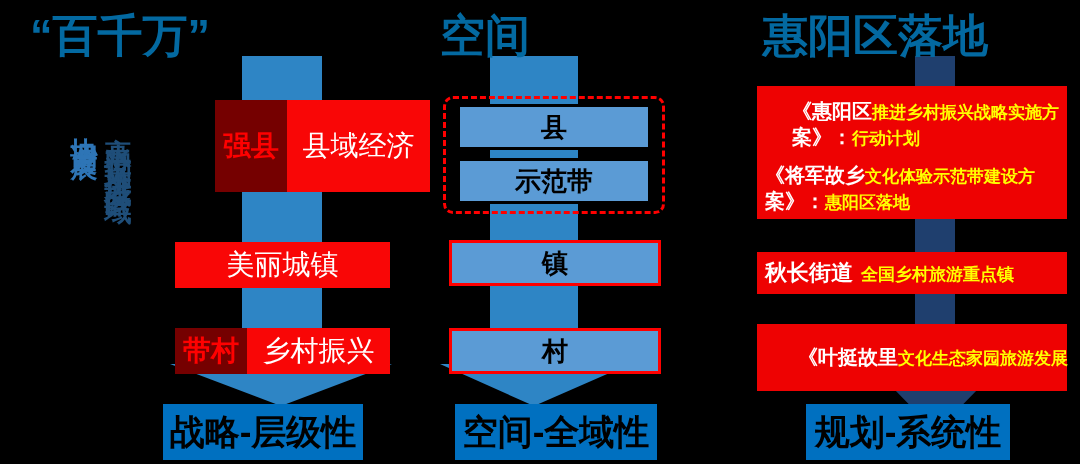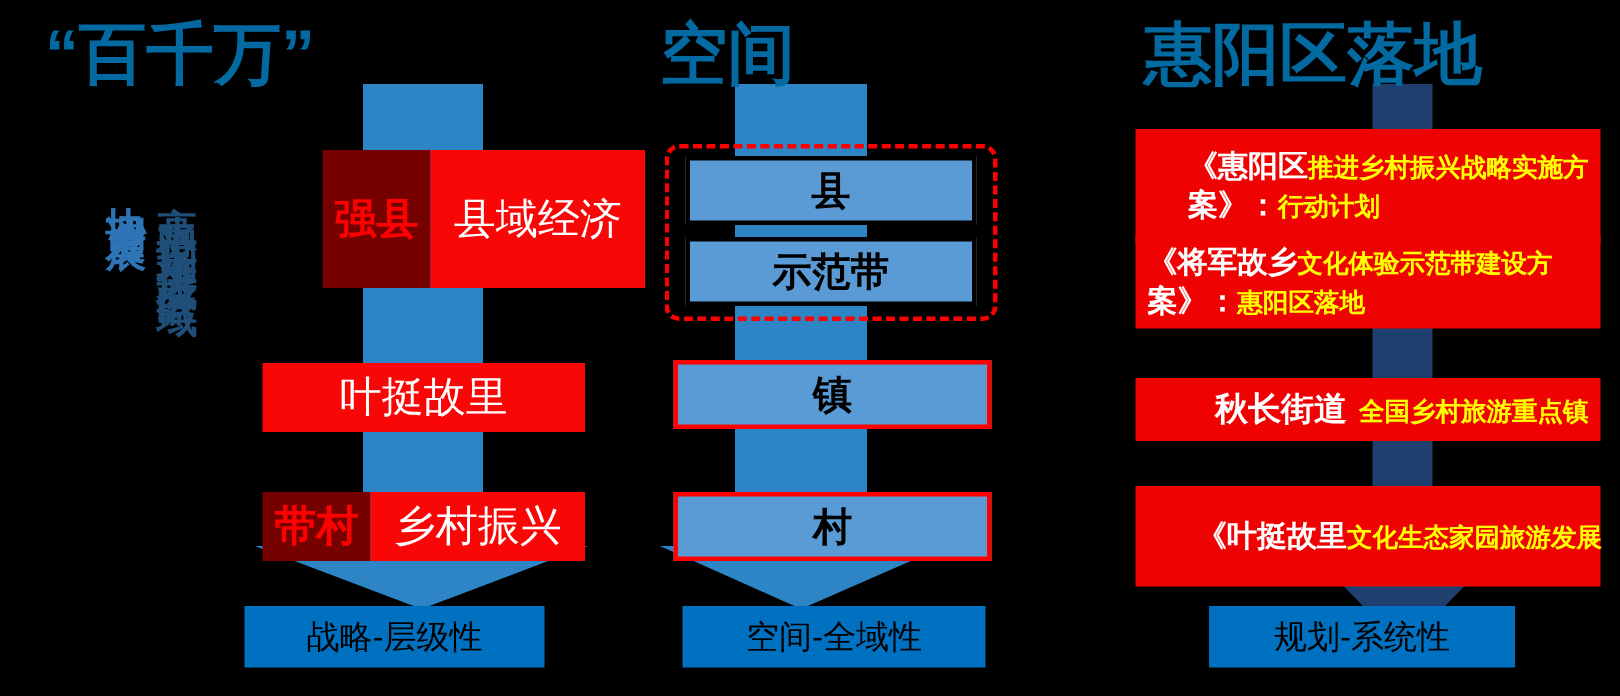--- a/index.html
+++ b/index.html
@@ -54,29 +54,29 @@
 
   .rbox{
     position:absolute;left:757px;width:310px;background:#EE0202;box-sizing:border-box;
     display:flex;flex-direction:column;justify-content:center;padding:3px 8px;
   }
   .rbox-1{top:86px;height:76px;padding-left:35px;}
   .rbox-2{top:157px;height:62px;}
   .rbox-3{top:252px;height:42px;}
   .rbox-4{top:324px;height:67px;padding-left:41px;}
   .rline{line-height:1.3;text-align:left;white-space:nowrap;}
-  .rline.center{text-align:right;}
+  .rline.center{text-align:left;}
   .seg-head{color:#FFFFFF;font-size:20px;font-weight:bold;}
   .seg-tail{color:#FFFF00;font-size:17px;font-weight:bold;}
   .rbox-3 .seg-head{font-size:22px;}
   .rbox-3 .seg-tail{margin-left:8px;}
 
   .footer{
-    position:absolute;top:404px;height:41px;background:#0070C0;color:#000;
-    font-weight:normal;font-size:22px;display:flex;align-items:center;justify-content:center;
+    position:absolute;top:404px;height:56px;background:#0070C0;color:#000;
+    font-weight:bold;font-size:35px;display:flex;align-items:center;justify-content:center;
   }
   .footer-left{left:163px;width:200px;}
   .footer-mid{left:455px;width:202px;}
   .footer-right{left:806px;width:204px;}
 </style>
 </head>
 <body>
 
 <div class="stage">
 
@@ -95,21 +95,21 @@
   <div class="title title-right">惠阳区落地</div>
 
   <div class="vtext v-outer">协调发展</div>
   <div class="vtext v-inner">高水平谋划推进城乡区域</div>
 
   <div class="lrow lrow-1">
     <div class="lrow-label">强县</div>
     <div class="lrow-value">县域经济</div>
   </div>
   <div class="lrow lrow-2">
-    <div class="lrow-value">叶挺故里</div>
+    <div class="lrow-value">美丽城镇</div>
   </div>
   <div class="lrow lrow-3">
     <div class="lrow-label">带村</div>
     <div class="lrow-value">乡村振兴</div>
   </div>
 
   <div class="dashed-group"></div>
   <div class="mbox mbox-black mbox-county">县</div>
   <div class="mbox mbox-black mbox-belt">示范带</div>
   <div class="mbox mbox-red mbox-town">镇</div>

